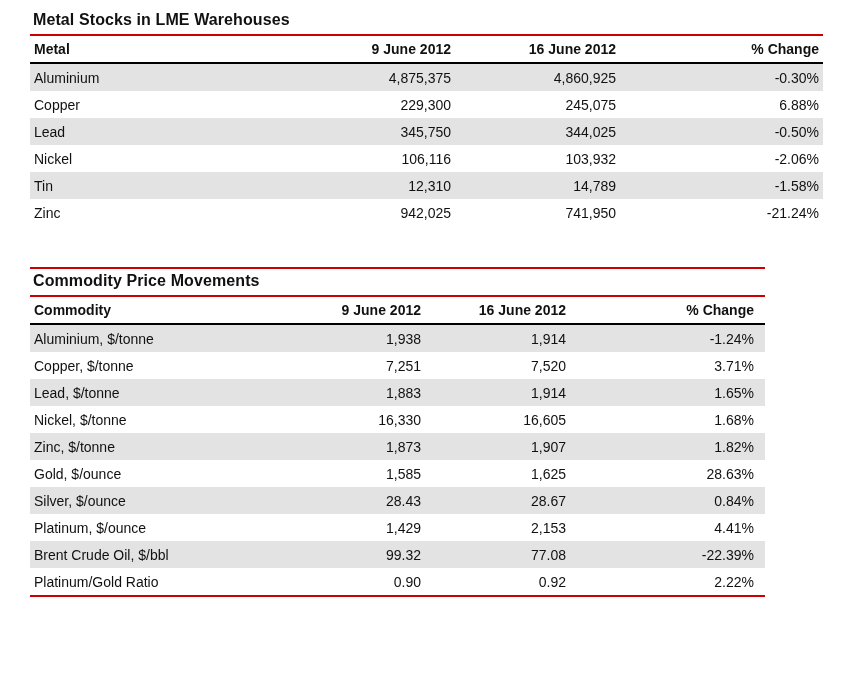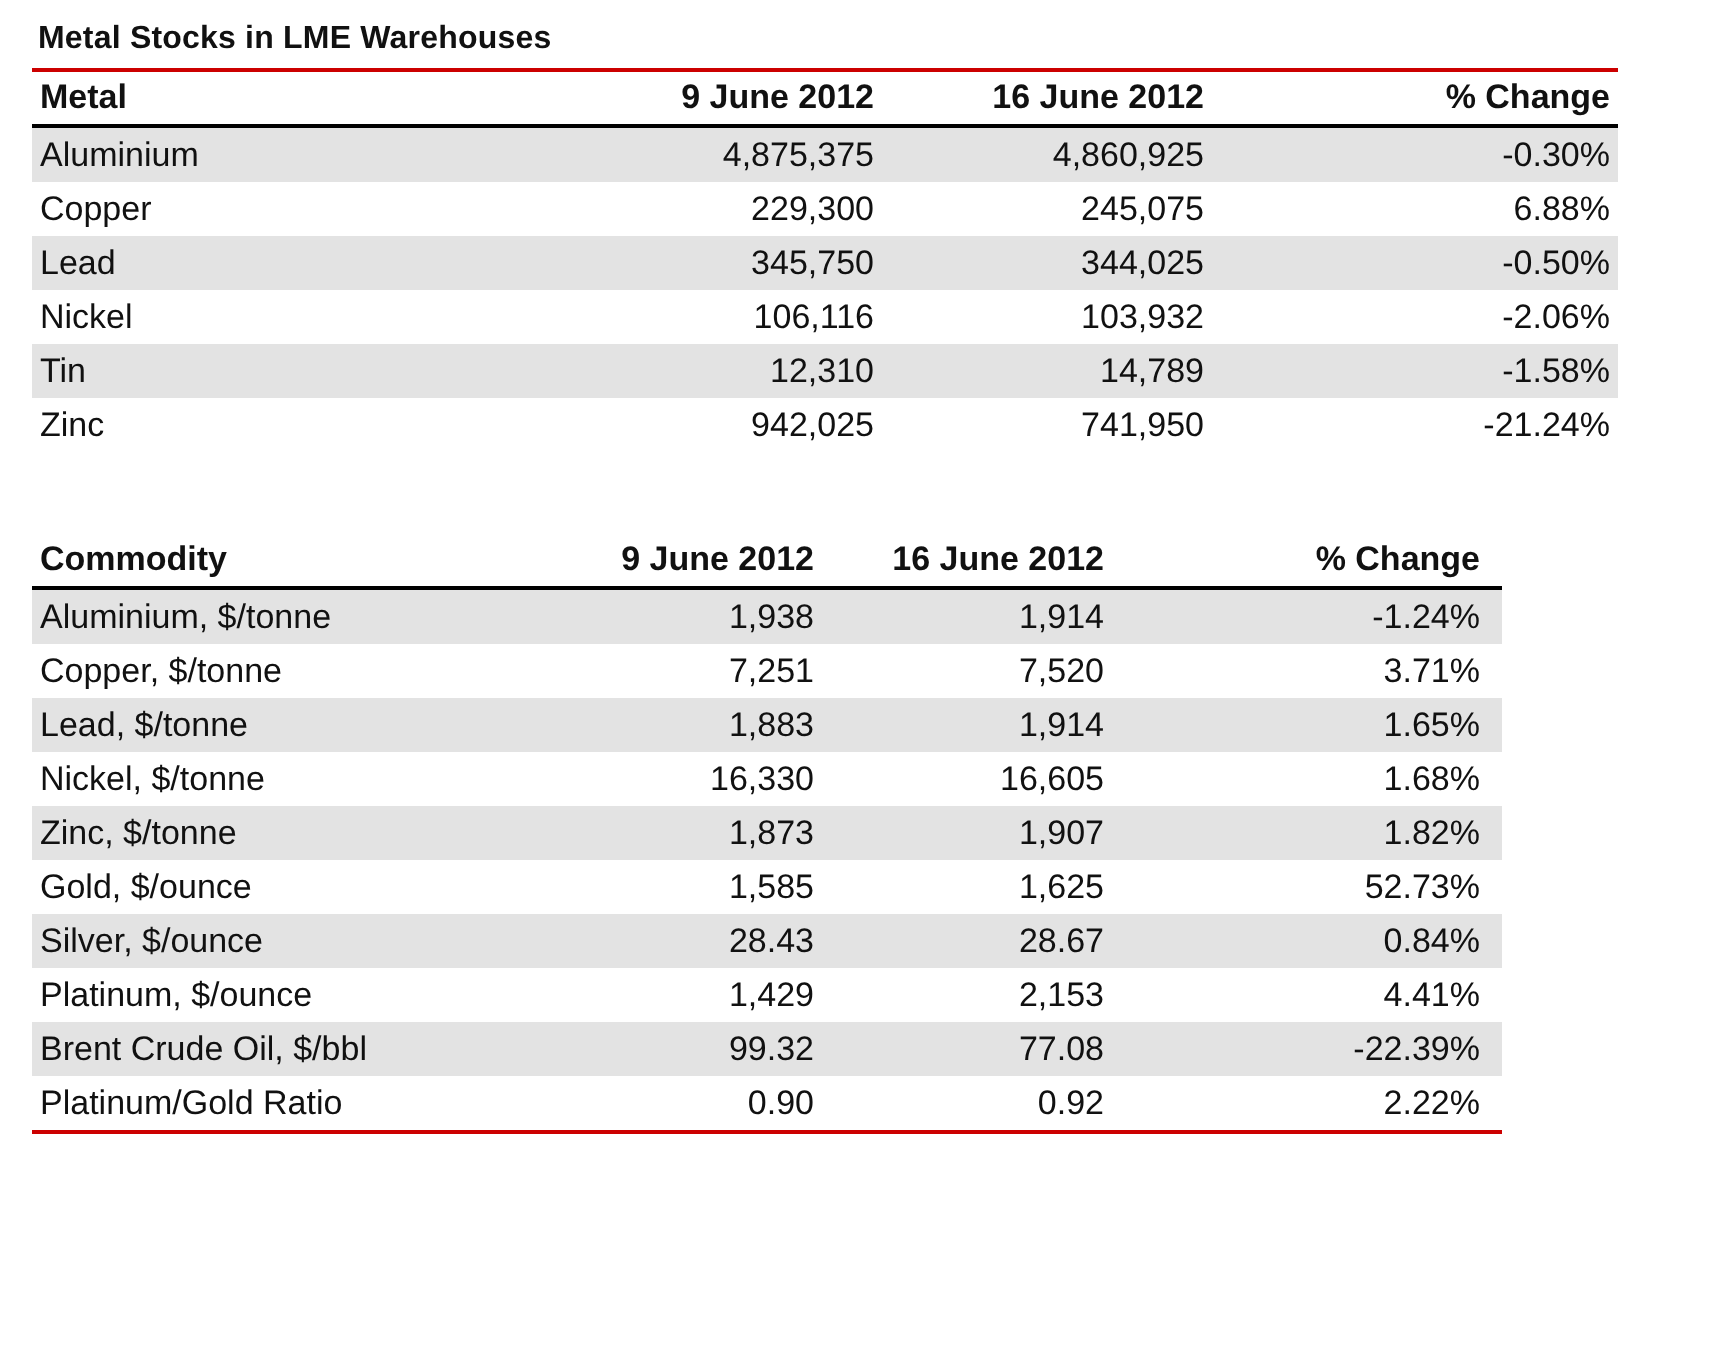--- a/index.html
+++ b/index.html
@@ -6,21 +6,21 @@
     margin: 0;
     padding: 0;
     background: #ffffff;
     width: 855px;
     height: 681px;
     overflow: hidden;
     font-family: "Liberation Sans", sans-serif;
     color: #111111;
   }
   .page {
-    padding: 8px 0 0 16px;
+    padding: 8px 0 0 30px;
     box-sizing: border-box;
   }
   .table-block { box-sizing: border-box; }
   .t1 { width: 793px; }
   .t2 { width: 735px; margin-top: 41px; }
 
   .tbl-title {
     font-size: 16px;
     font-weight: bold;
     margin: 0;
@@ -32,21 +32,21 @@
   }
   .t2 .title-wrap {
     border-top: 2px solid #cc0000;
     border-bottom: 2px solid #cc0000;
   }
 
   table {
     border-collapse: collapse;
     table-layout: fixed;
     width: 100%;
-    font-size: 17px;
+    font-size: 14px;
   }
   th, td {
     height: 27px;
     padding: 0 4px;
     text-align: right;
     vertical-align: middle;
     white-space: nowrap;
     overflow: hidden;
   }
   th {
@@ -129,20 +129,23 @@
           <td>Zinc</td>
           <td>942,025</td>
           <td>741,950</td>
           <td>-21.24%</td>
         </tr>
       </tbody>
     </table>
   </section>
 
   <section class="table-block t2">
+    <div class="title-wrap">
+      <h2 class="tbl-title">Commodity Price Movements</h2>
+    </div>
     <table>
       <colgroup>
         <col style="width:232px">
           <col style="width:163px">
           <col style="width:145px">
           <col style="width:195px">
       </colgroup>
       <thead>
         <tr>
           <th>Commodity</th>
@@ -179,21 +182,21 @@
         <tr>
           <td>Zinc, $/tonne</td>
           <td>1,873</td>
           <td>1,907</td>
           <td>1.82%</td>
         </tr>
         <tr>
           <td>Gold, $/ounce</td>
           <td>1,585</td>
           <td>1,625</td>
-          <td>52.73%</td>
+          <td>28.63%</td>
         </tr>
         <tr>
           <td>Silver, $/ounce</td>
           <td>28.43</td>
           <td>28.67</td>
           <td>0.84%</td>
         </tr>
         <tr>
           <td>Platinum, $/ounce</td>
           <td>1,429</td>

